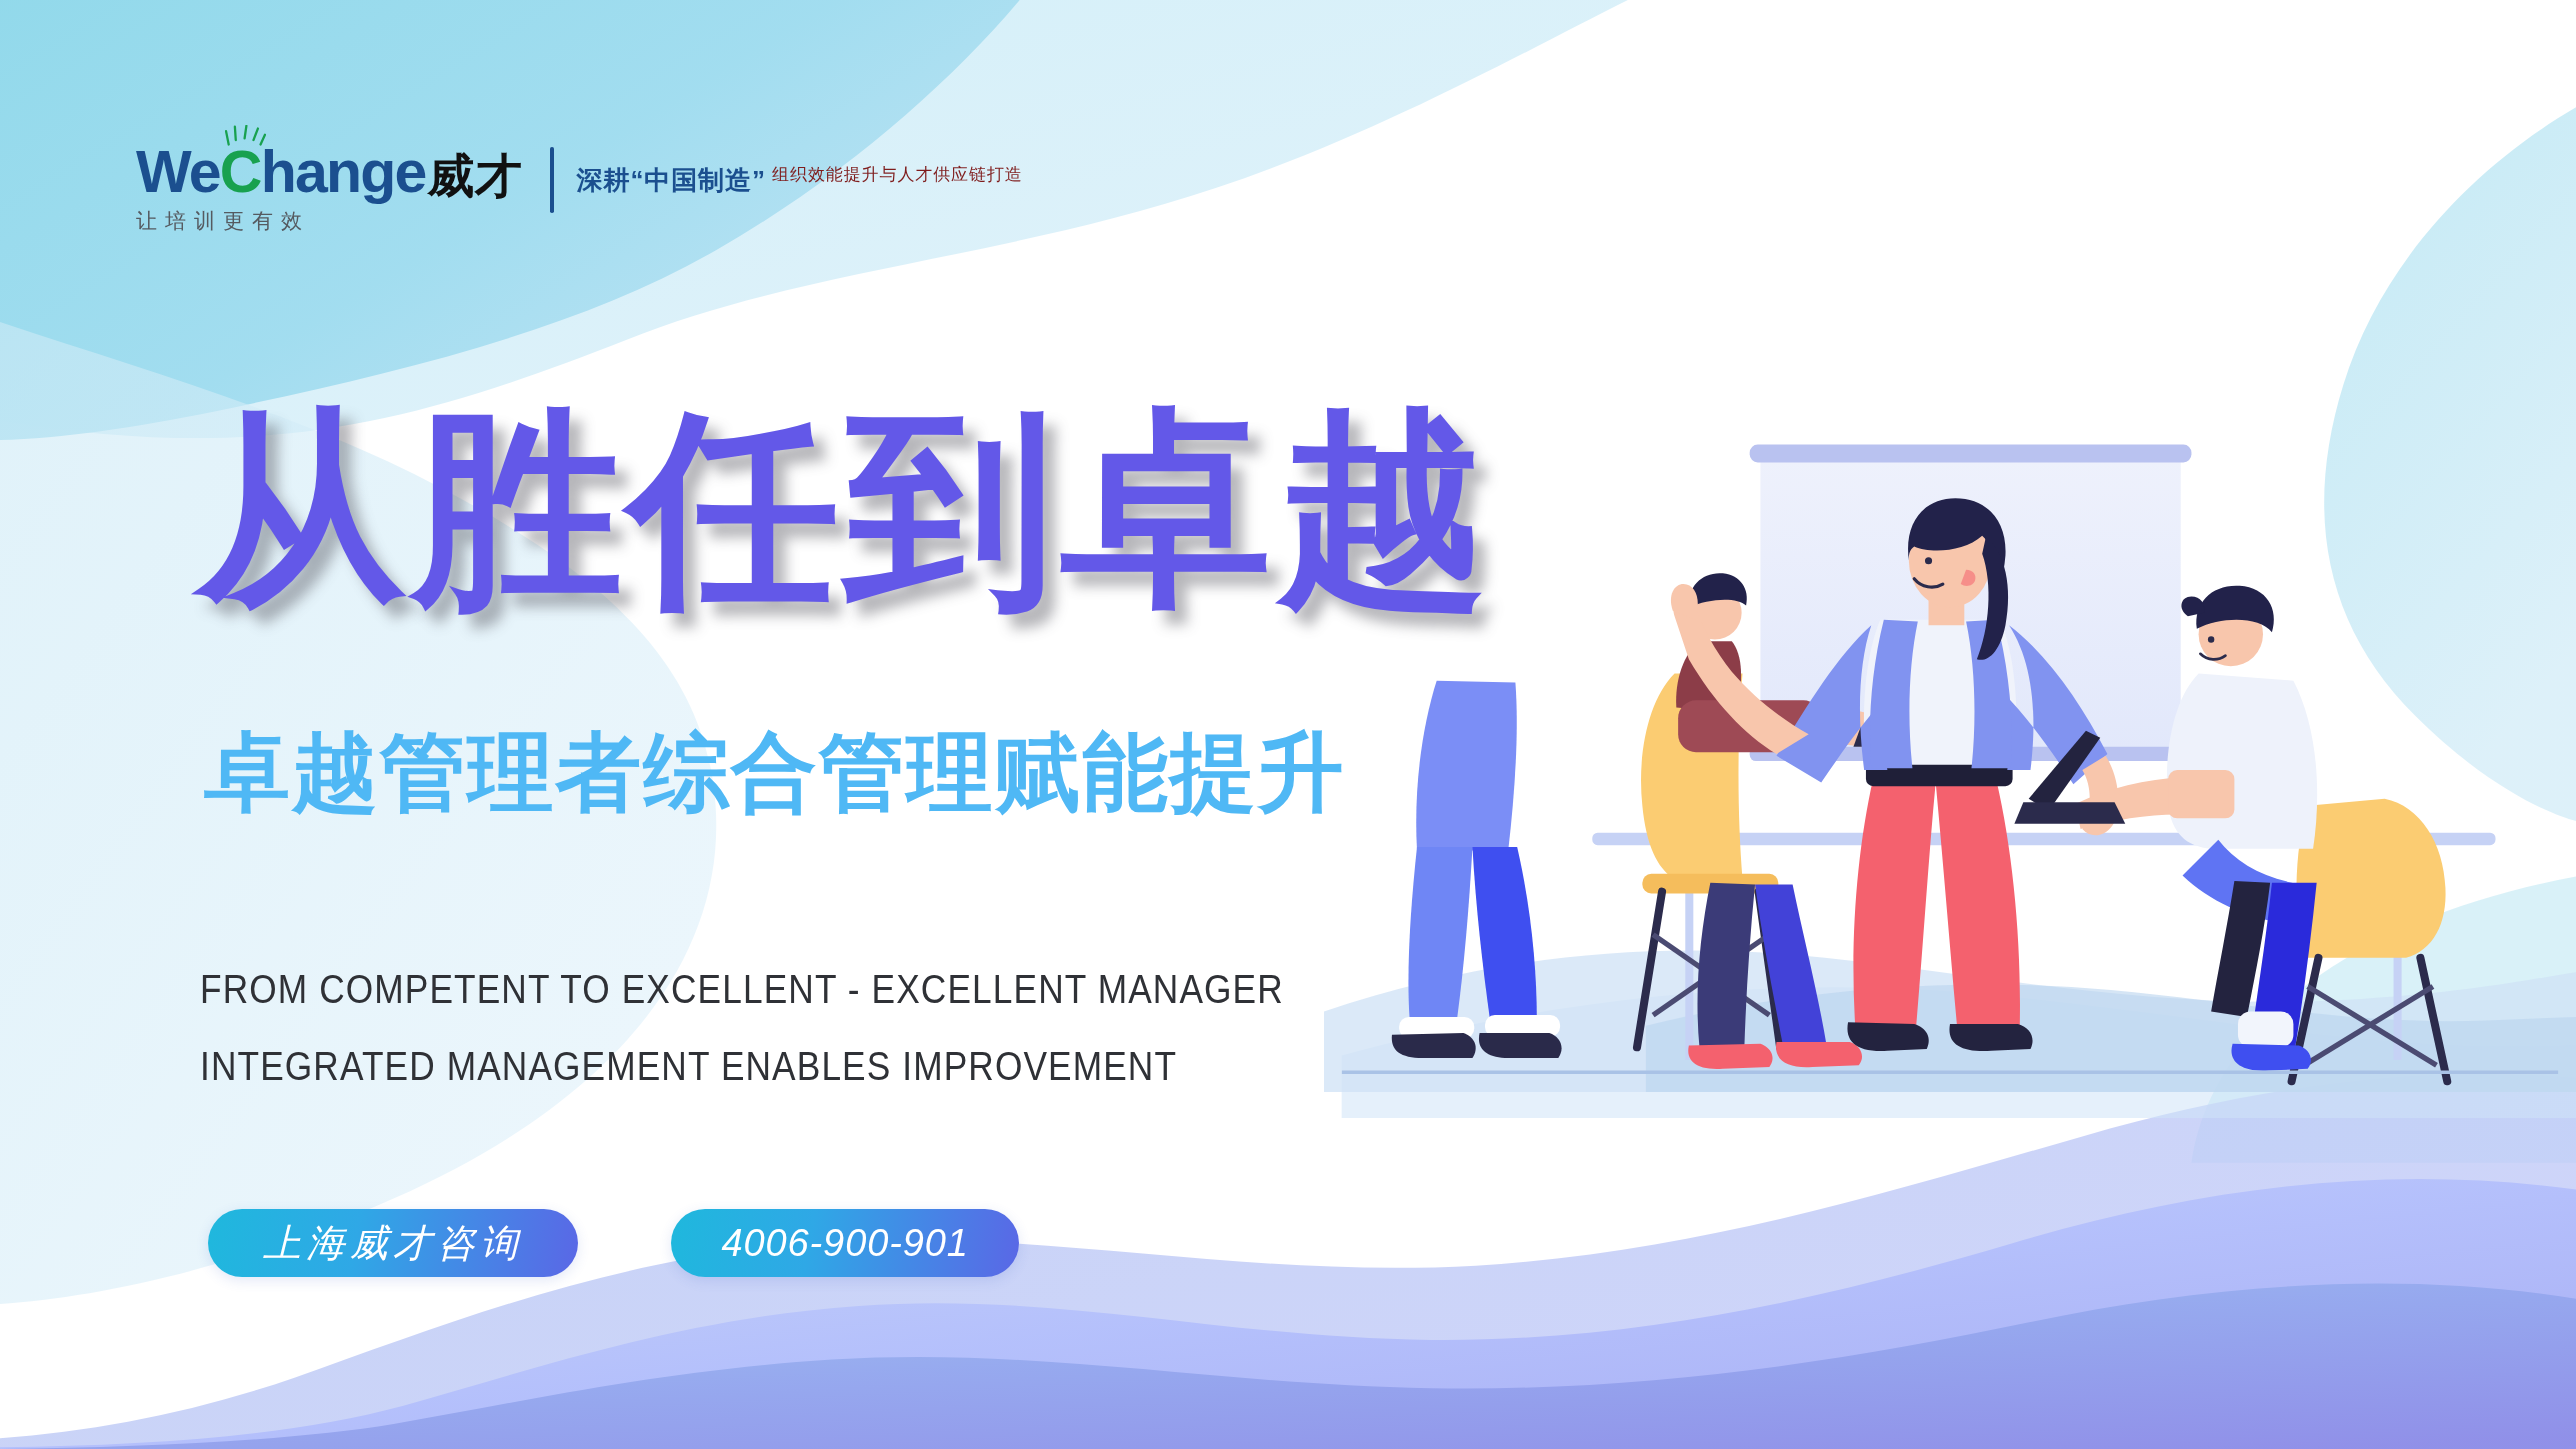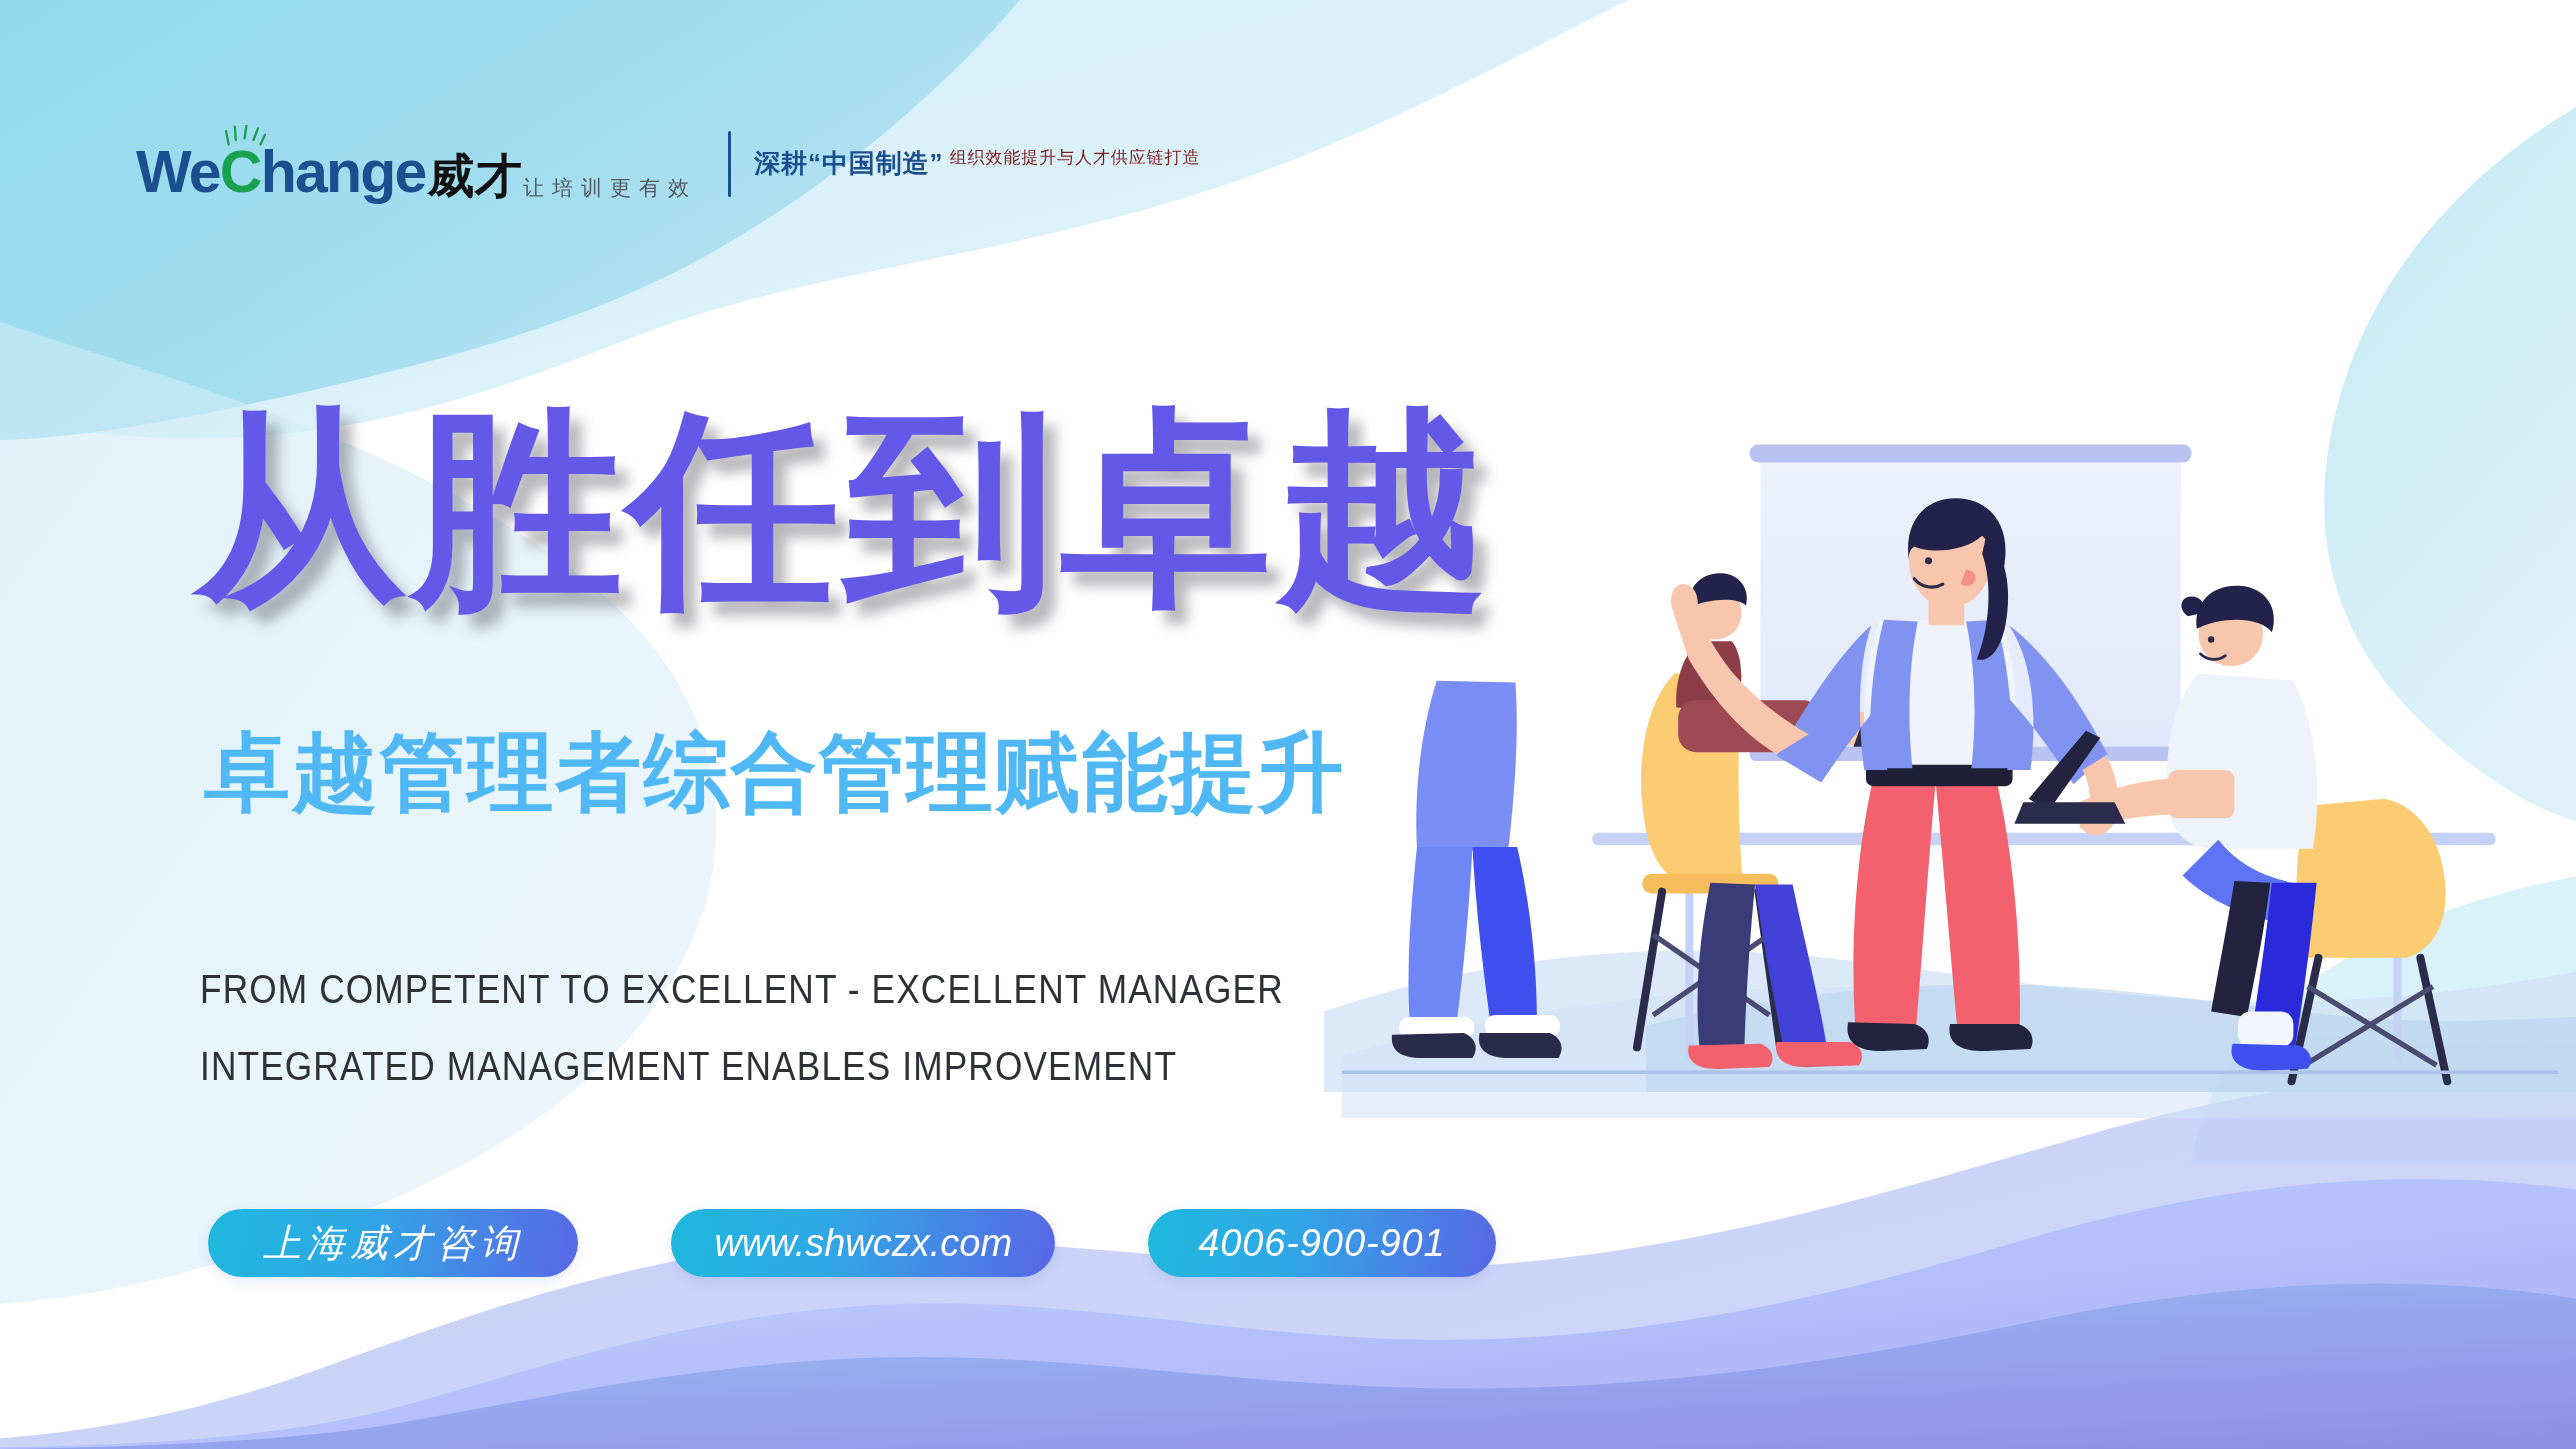--- a/index.html
+++ b/index.html
@@ -5,21 +5,21 @@
   * { margin:0; padding:0; box-sizing:border-box; }
   html,body { width:2576px; height:1449px; overflow:hidden; background:#ffffff; }
   body { font-family:"Liberation Sans","DejaVu Sans",sans-serif; }
 
   .stage { position:relative; width:2576px; height:1449px; overflow:hidden; background:#ffffff; }
 
   .bg-layer { position:absolute; inset:0; width:100%; height:100%; }
 
   
   .logo-block { position:absolute; left:136px; top:125px; display:flex; align-items:center; z-index:40; }
-  .logo-left { display:flex; flex-direction:row; align-items:flex-end; }
+  .logo-left { display:flex; flex-direction:column; align-items:flex-start; }
   .logo-word { display:flex; align-items:baseline; line-height:1; position:relative; }
   .lw-we { font-size:59px; font-weight:700; color:#1b4f8f; letter-spacing:-1.8px; font-family:"Liberation Sans",sans-serif; }
   .lw-c-wrap { position:relative; display:inline-block; }
   .lw-c { font-size:59px; font-weight:700; color:#18a14f; letter-spacing:-1.8px; }
   .c-rays { position:absolute; left:5.4px; top:-18px; width:41px; height:23px; }
   .lw-hange { font-size:59px; font-weight:700; color:#1b4f8f; letter-spacing:-1.8px; }
   .lw-cn { font-size:47px; font-weight:700; color:#111111; margin-left:1.8px; letter-spacing:0.9px;margin-top:27px; }
   .logo-tag { font-size:21px; color:#555a60; letter-spacing:8px; margin-top:5.4px; margin-right:3.6px; font-weight:500; }
   .logo-divider { width:3.6px; height:66px; background:#1b4f8f; margin:0 23px 0 27px; border-radius:1.8px; }
   .logo-right { display:flex; flex-direction:row; justify-content:center; gap:6.3px; }
@@ -264,18 +264,17 @@
     </svg>
   </div>
 
   <div class="headline">从胜任到卓越</div>
   <div class="subheadline">卓越管理者综合管理赋能提升</div>
   <div class="eng eng-1">FROM COMPETENT TO EXCELLENT - EXCELLENT MANAGER</div>
   <div class="eng eng-2">INTEGRATED MANAGEMENT ENABLES IMPROVEMENT</div>
 
   <div class="pills">
     <div class="pill pill-cn">上海威才咨询</div>
-    <div class="pill pill-site">www.shwczx.com</div>
     <div class="pill pill-tel">4006-900-901</div>
   </div>
 
 </div>
 
 
 </body></html>

